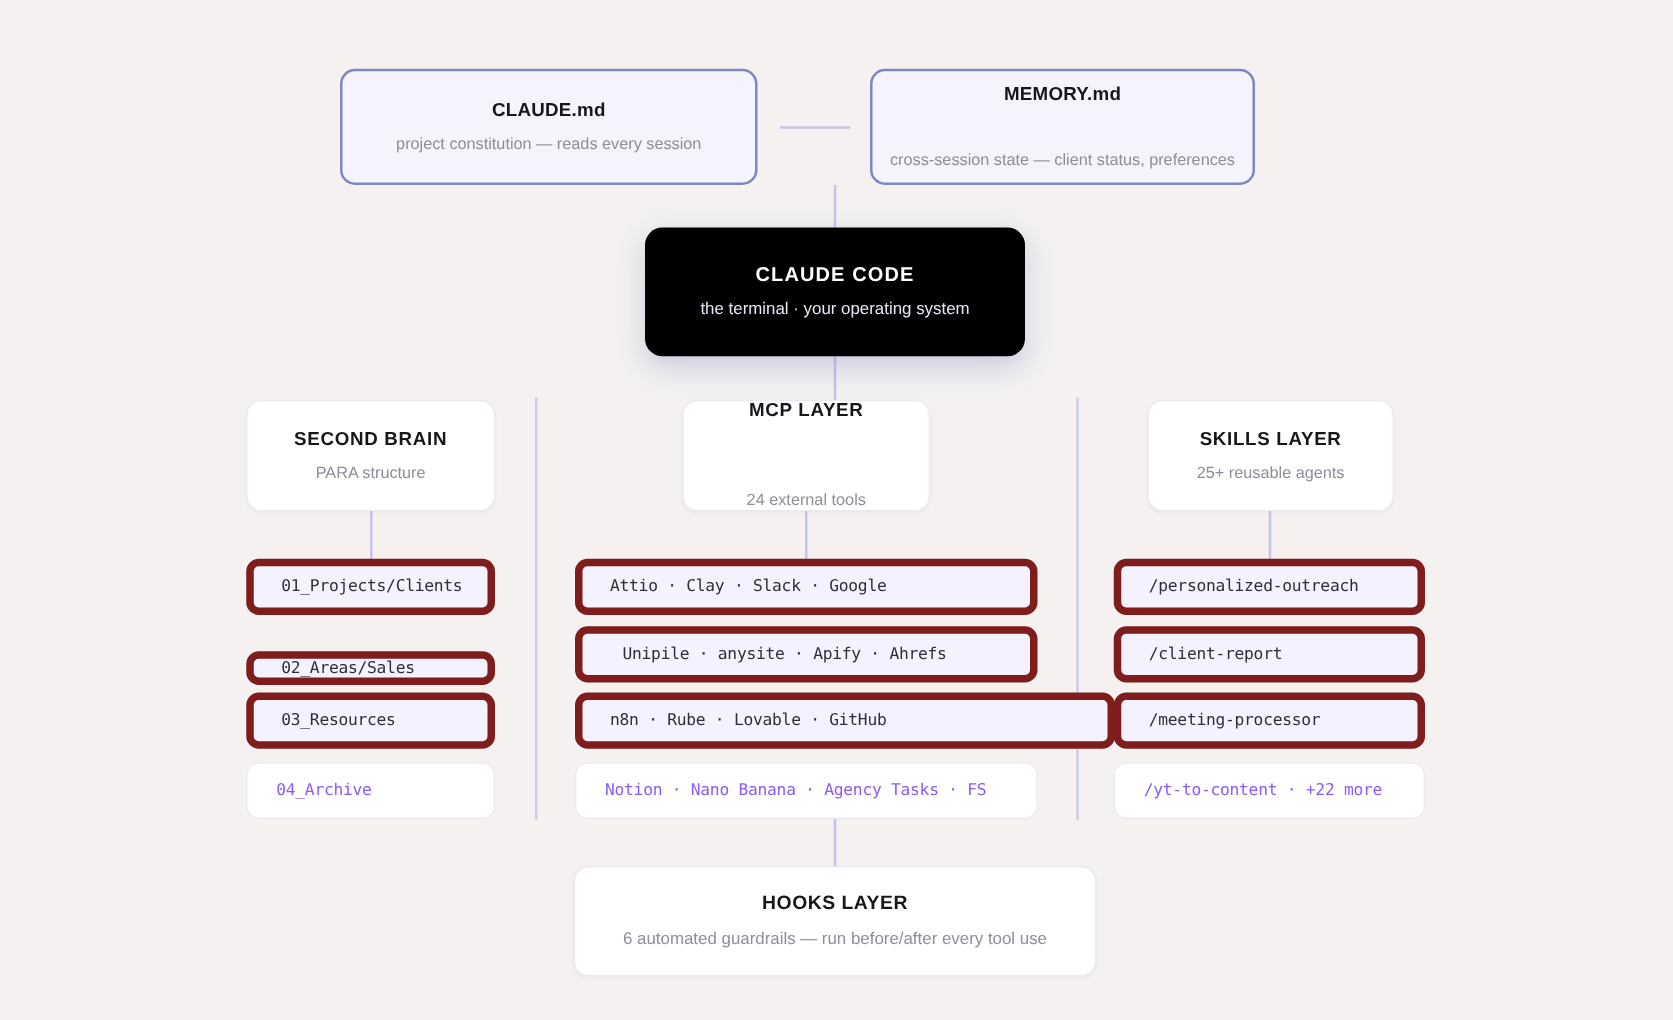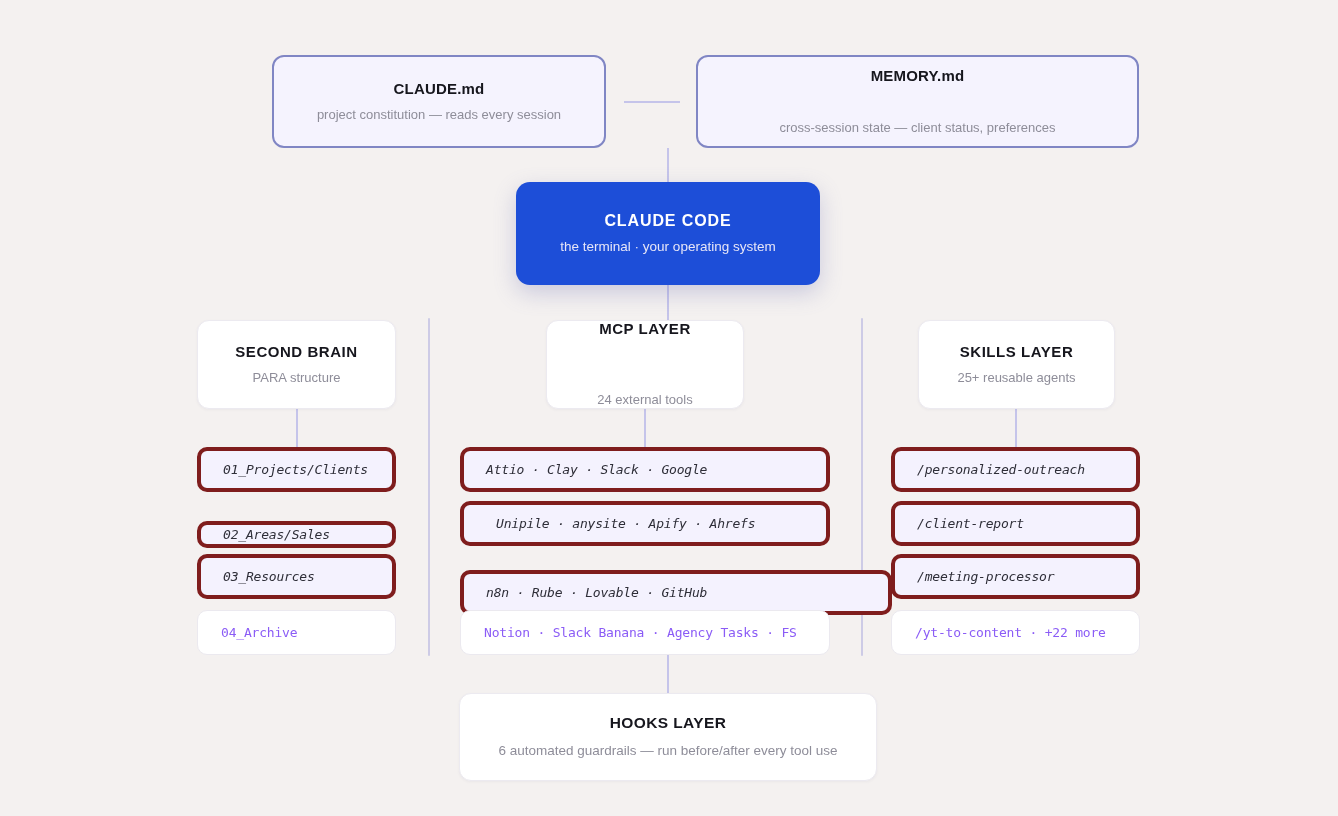--- a/index.html
+++ b/index.html
@@ -61,21 +61,21 @@
   }
 
   
   .card-md {
     border: 2px solid #8086c4;
     background: #f5f3fe;
   }
 
   
   .card-hero {
-    background: #1d4ed8;
+    background: #000000;
     border: none;
     border-radius: 14px;
     box-shadow: 0 8px 22px rgba(110,112,180,0.30);
   }
   .card-hero .card-title {
     color: #ffffff;
     font-size: 16px;
     letter-spacing: 0.9px;
   }
   .card-hero .card-sub {
@@ -112,23 +112,22 @@
     border-radius: 10px;
     display: flex;
     align-items: center;
     font-family: "DejaVu Sans Mono", monospace;
     font-size: 13px;
     letter-spacing: -0.2px;
     color: #2e2e38;
     padding-left: 22px;
   }
   .chip-active {
-    border: 4px solid #7f1d1d;
+    border: 6px solid #7f1d1d;
     background: #f4f2fe;
-    font-style: italic;
   }
   .chip-muted {
     border: 1px solid #ebe9ef;
     background: #ffffff;
     color: #8b5cf6;
     padding-left: 23px;
   }
 </style>
 </head>
 <body>
@@ -145,21 +144,21 @@
   <div class="conn conn-v" style="left:1015px; top:408px; height:39px;"></div>
 
   <div class="divider" style="left:428px; top:318px; height:338px;"></div>
   <div class="divider" style="left:861px; top:318px; height:338px;"></div>
 
   <div class="card card-md" style="left:272px; top:55px; width:334px; height:93px;">
     <div class="card-title">CLAUDE.md</div>
     <div class="card-sub">project constitution — reads every session</div>
   </div>
 
-  <div class="card card-md" style="left:696px; top:55px; width:443px; height:93px;gap:26px;">
+  <div class="card card-md" style="left:696px; top:55px; width:308px; height:93px;gap:26px;">
     <div class="card-title">MEMORY.md</div>
     <div class="card-sub">cross-session state — client status, preferences</div>
   </div>
 
   <div class="card card-hero" style="left:516px; top:182px; width:304px; height:103px;">
     <div class="card-title">CLAUDE CODE</div>
     <div class="card-sub">the terminal · your operating system</div>
   </div>
 
   <div class="card card-head" style="left:197px; top:320px; width:199px; height:89px;">
@@ -172,22 +171,22 @@
   <div class="chip chip-active" style="left:197px; top:554px; width:199px; height:45px;">03_Resources</div>
   <div class="chip chip-muted" style="left:197px; top:610px; width:199px; height:45px;">04_Archive</div>
 
   <div class="card card-head" style="left:546px; top:320px; width:198px; height:89px;gap:45px;">
     <div class="card-title">MCP LAYER</div>
     <div class="card-sub">24 external tools</div>
   </div>
 
   <div class="chip chip-active" style="left:460px; top:447px; width:370px; height:45px;">Attio · Clay · Slack · Google</div>
   <div class="chip chip-active" style="left:460px; top:501px; width:370px; height:45px;padding-left:32px;">Unipile · anysite · Apify · Ahrefs</div>
-  <div class="chip chip-active" style="left:460px; top:554px; width:432px; height:45px;margin-top:16px;">n8n · Rube · Lovable · GitHub</div>
-  <div class="chip chip-muted" style="left:460px; top:610px; width:370px; height:45px;">Notion · Slack Banana · Agency Tasks · FS</div>
+  <div class="chip chip-active" style="left:460px; top:554px; width:432px; height:45px;">n8n · Rube · Lovable · GitHub</div>
+  <div class="chip chip-muted" style="left:460px; top:610px; width:370px; height:45px;">Notion · Nano Banana · Agency Tasks · FS</div>
 
   <div class="card card-head" style="left:918px; top:320px; width:197px; height:89px;">
     <div class="card-title">SKILLS LAYER</div>
     <div class="card-sub">25+ reusable agents</div>
   </div>
 
   <div class="chip chip-active" style="left:891px; top:501px; width:249px; height:45px;">/client-report</div>
   <div class="chip chip-active" style="left:891px; top:447px; width:249px; height:45px;">/personalized-outreach</div>
   <div class="chip chip-active" style="left:891px; top:554px; width:249px; height:45px;">/meeting-processor</div>
   <div class="chip chip-muted" style="left:891px; top:610px; width:249px; height:45px;">/yt-to-content · +22 more</div>

